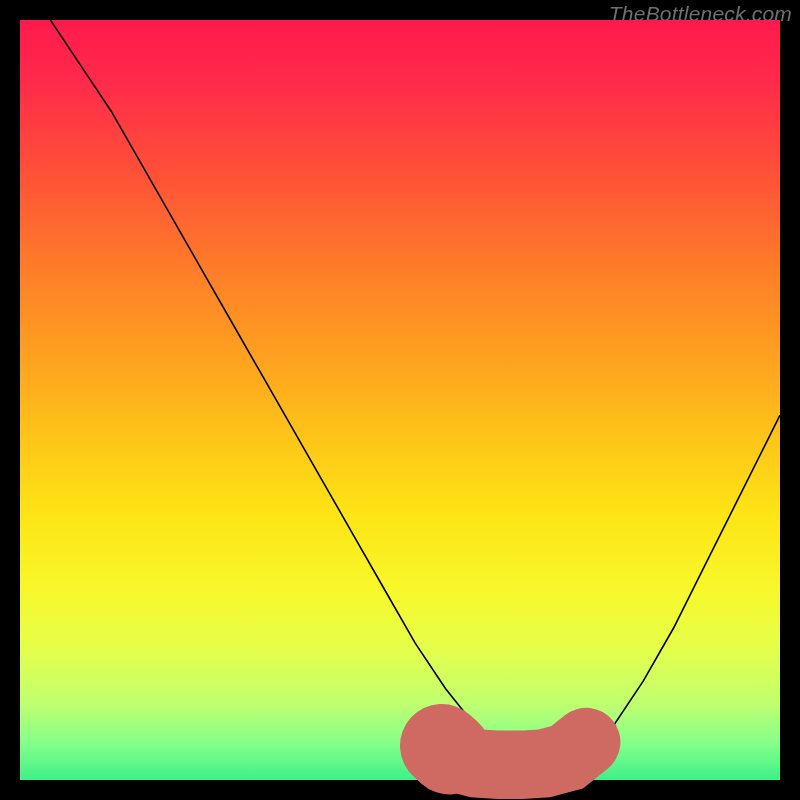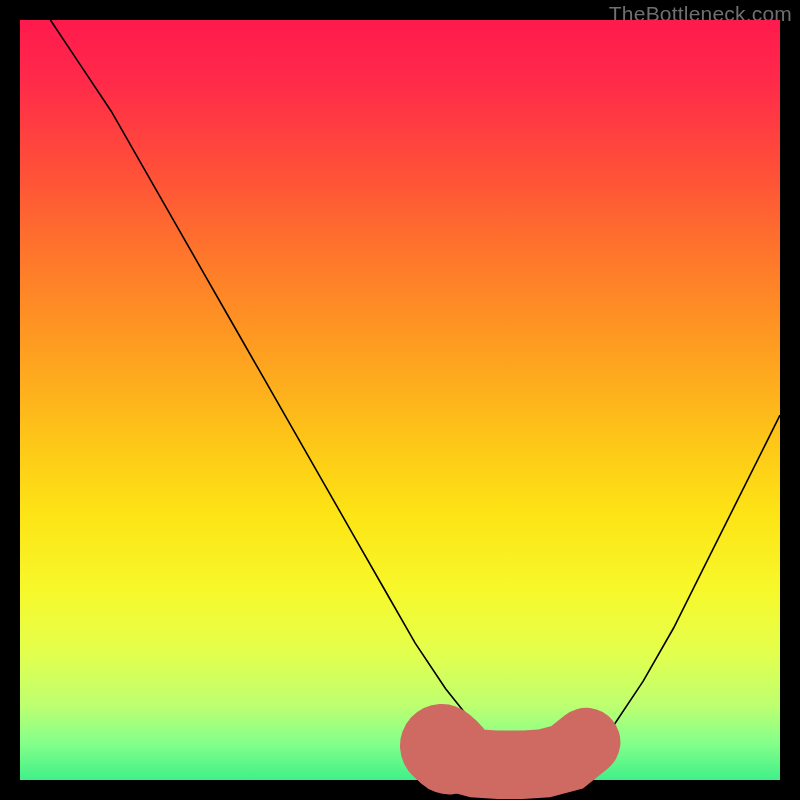--- a/index.html
+++ b/index.html
@@ -46,20 +46,21 @@
     overflow: visible;
   }
   .watermark {
     position: absolute;
     top: 2px;
     right: 8px;
     color: #6f6f6f;
     font-size: 21px;
     font-weight: 500;
     letter-spacing: 0.2px;
+    font-style: italic;
   }
 </style>
 </head>
 <body>
 
 <div class="outer">
   <div class="watermark">TheBottleneck.com</div>
   <div class="plot-area">
     <svg class="curve" viewBox="0 0 100 100" preserveAspectRatio="none">
       <path id="series-curve" fill="none" stroke="#000000" stroke-width="1.6" vector-effect="non-scaling-stroke" d="M4.000 0.000 L8.000 6.000 L12.000 12.000 L16.000 19.000 L20.000 26.000 L24.000 33.000 L28.000 40.000 L32.000 47.000 L36.000 54.000 L40.000 61.000 L44.000 68.000 L48.000 75.000 L52.000 82.000 L56.000 88.000 L60.000 93.000 L64.000 97.000 L66.000 98.000 L70.000 98.000 L74.000 97.000 L78.000 93.000 L82.000 87.000 L86.000 80.000 L90.000 72.000 L94.000 64.000 L98.000 56.000 L100.000 52.000"></path>

